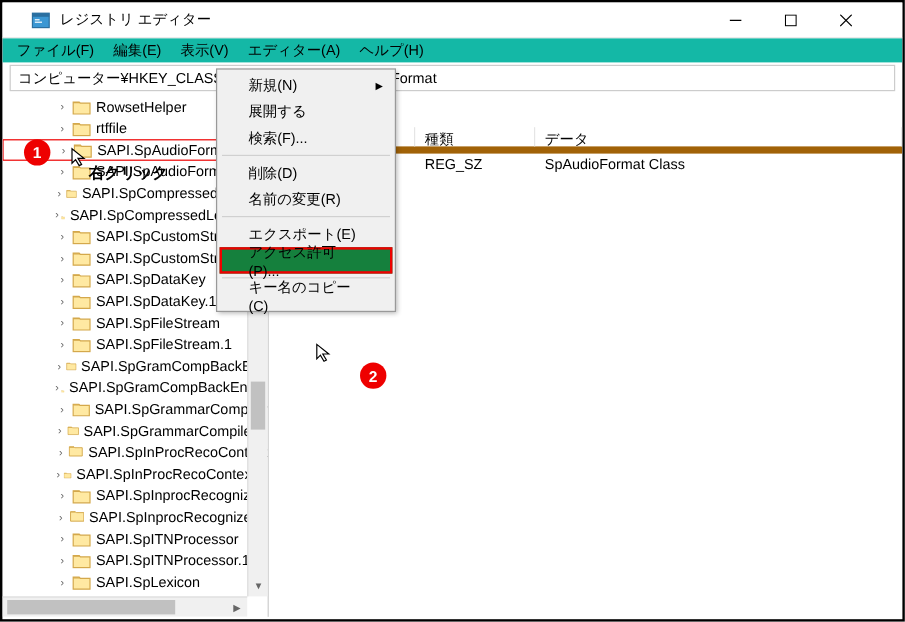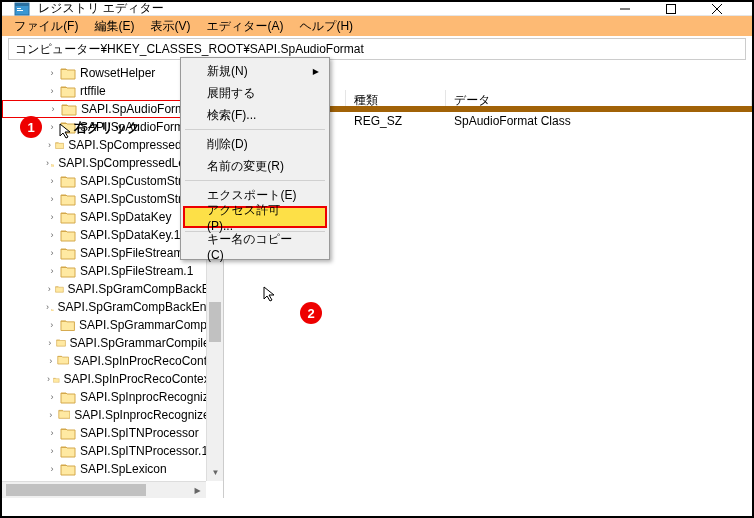--- a/index.html
+++ b/index.html
@@ -1,22 +1,22 @@
 <!DOCTYPE html>
 <html><head>
 <meta charset="utf-8">
 <style>
 * { margin: 0; padding: 0; box-sizing: border-box; font-family: "Yu Gothic UI", "Meiryo", sans-serif; font-size: 12px; }
 body { background: #fff; width: 754px; height: 518px; overflow: hidden; border: 2px solid #000; position: relative; }
-.titlebar { height: 14px; background: #fff; display: flex; align-items: center; padding: 0 12px; border-bottom: 1px solid #e5e5e5; }
+.titlebar { height: 30px; background: #fff; display: flex; align-items: center; padding: 0 24px; border-bottom: 1px solid #e5e5e5; }
 .titlebar-icon { width: 16px; height: 16px; margin-right: 8px; }
 .titlebar-title { flex: 1; }
 .titlebar-btns { display: flex; gap: 0; }
 .titlebar-btn { width: 46px; height: 30px; display: flex; align-items: center; justify-content: center; background: transparent; border: none; }
-.menubar { height: 20px; display: flex; padding: 0 4px; background: #fdba74; }
+.menubar { height: 20px; display: flex; padding: 0 4px; background: #14b8a6; }
 .menubar-item { padding: 2px 8px; cursor: default; }
 .addressbar { height: 22px; border: 1px solid #ccc; margin: 2px 6px; padding: 2px 6px; display: flex; align-items: center; background: #fff; }
 .content { display: flex; height: calc(100% - 78px); position: relative; }
 .tree-panel { width: 222px; overflow: hidden; border-right: 1px solid #ccc; position: relative; }
 .tree-inner { padding: 2px 0; }
 .tree-item { display: flex; align-items: center; height: 18px; padding-left: 24px; white-space: nowrap; position: relative; }
 .tree-item.deeper { padding-left: 44px; }
 .tree-item.highlighted { border: 1px solid #e00; background: #fff; }
 .tree-arrow { width: 12px; height: 12px; display: flex; align-items: center; justify-content: center; margin-right: 2px; color: #666; font-size: 9px; }
 .folder-icon { width: 16px; height: 14px; margin-right: 4px; }
@@ -30,21 +30,21 @@
 .list-header-col.c3 { flex: 1; }
 .list-row { display: flex; height: 18px; align-items: center; }
 .list-cell { padding: 0 8px; font-size: 12px; display: flex; align-items: center; }
 .list-cell.c1 { width: 122px; }
 .list-cell.c2 { width: 100px; }
 .list-cell.c3 { flex: 1; }
 .value-icon { display: inline-flex; width: 16px; height: 14px; margin-right: 4px; }
 .context-menu { position: absolute; left: 178px; top: 55px; width: 150px; background: #f0f0f0; border: 1px solid #999; box-shadow: 2px 2px 4px rgba(0,0,0,0.3); z-index: 10; padding: 2px; }
 .ctx-item { height: 22px; display: flex; align-items: center; padding: 0 24px 0 24px; font-size: 12px; position: relative; }
 .ctx-item.has-sub::after { content: "▶"; position: absolute; right: 8px; font-size: 8px; }
-.ctx-item.highlighted { background: #fde047; border: 2px solid #e00; padding: 0 22px; }
+.ctx-item.highlighted { background: #15803d; border: 2px solid #e00; padding: 0 22px; }
 .ctx-sep { height: 1px; background: #d0d0d0; margin: 3px 2px; }
 .cursor { position: absolute; width: 18px; height: 18px; z-index: 20; pointer-events: none; }
 .badge { position: absolute; width: 22px; height: 22px; background: #e00; border-radius: 50%; color: #fff; font-weight: bold; display: flex; align-items: center; justify-content: center; font-size: 13px; z-index: 15; }
 .badge1 { left: 18px; top: 114px; }
 .badge2 { left: 298px; top: 300px; }
 .scrollbar-v { position: absolute; right: 0; top: 0; bottom: 17px; width: 17px; background: #f0f0f0; border-left: 1px solid #ddd; }
 .scrollbar-h { position: absolute; left: 0; right: 17px; bottom: 0; height: 17px; background: #f0f0f0; border-top: 1px solid #ddd; }
 .scrollbar-thumb { background: #c1c1c1; }
 .scrollbar-v .scrollbar-thumb { position: absolute; left: 2px; right: 2px; top: 240px; height: 40px; }
 .scrollbar-h .scrollbar-thumb { position: absolute; top: 2px; bottom: 2px; left: 4px; width: 140px; }

